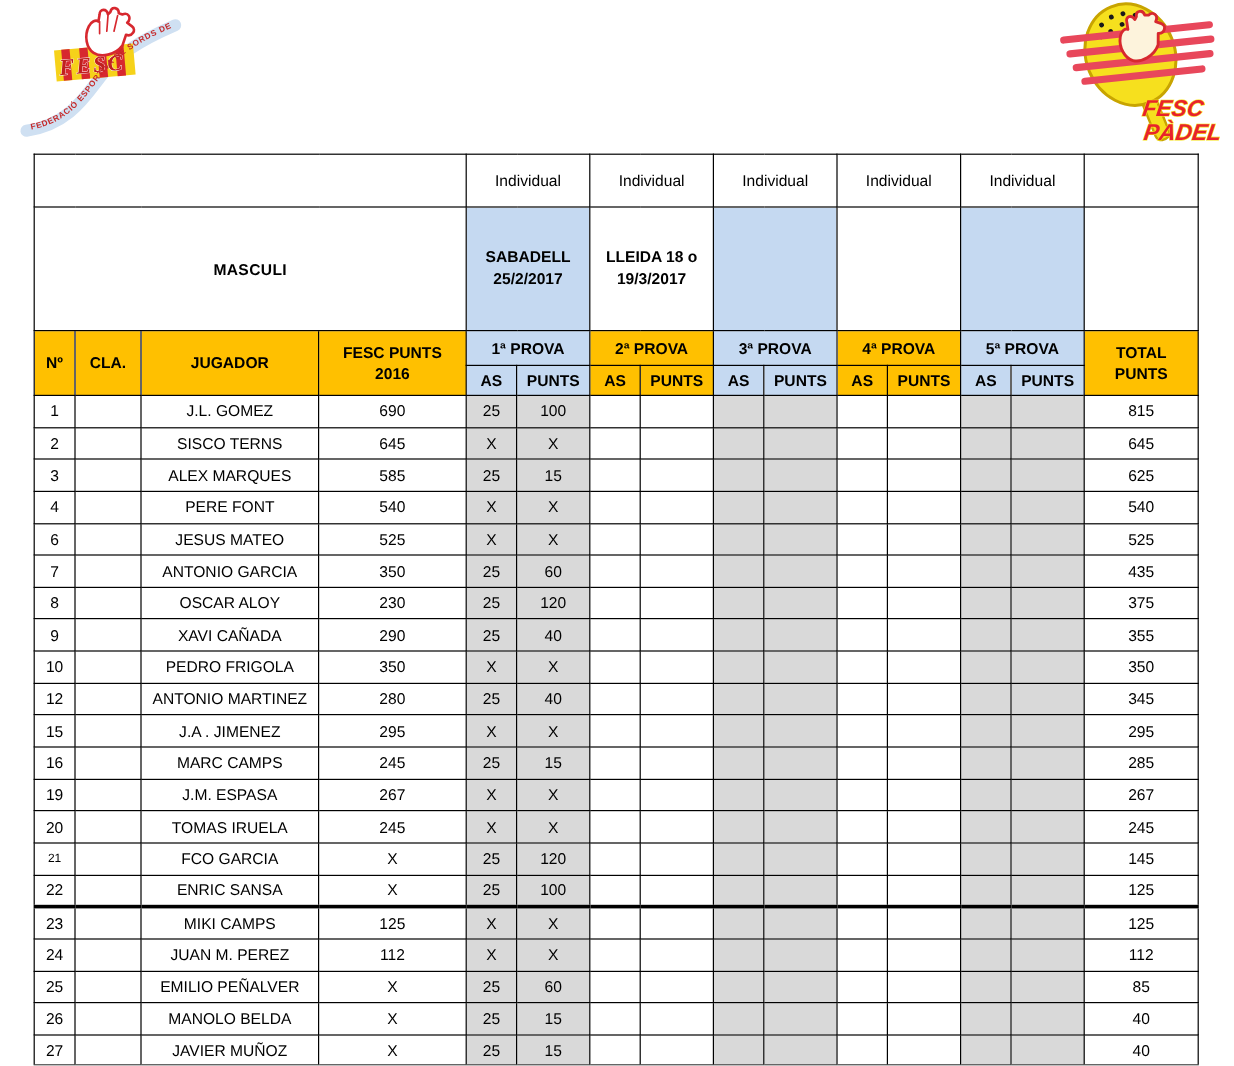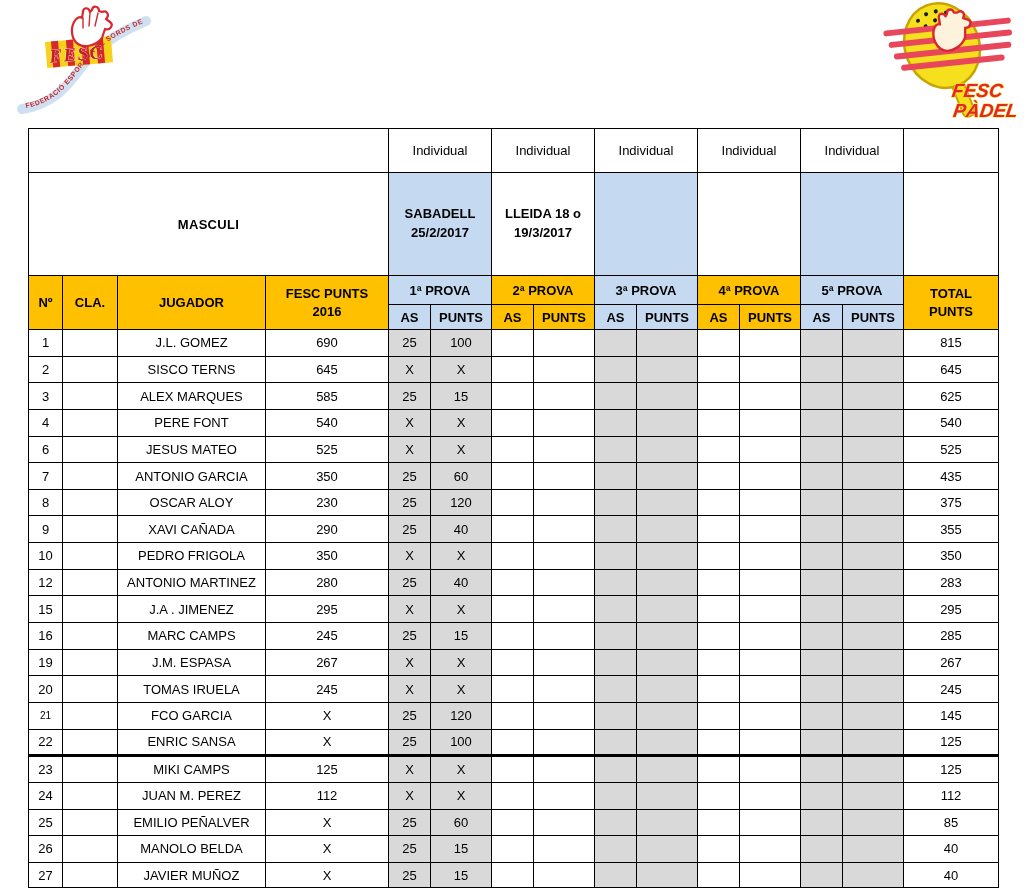--- a/index.html
+++ b/index.html
@@ -351,21 +351,21 @@
           <td class="shade b2l">25</td>
           <td class="shade">40</td>
           <td class="b2l"></td>
           <td></td>
           <td class="shade b2l"></td>
           <td class="shade"></td>
           <td class="b2l"></td>
           <td></td>
           <td class="shade b2l"></td>
           <td class="shade"></td>
-          <td class="b2l b2r">283</td>
+          <td class="b2l b2r">345</td>
         </tr>
         <tr>
           <td class="b2l">15</td>
           <td></td>
           <td>J.A . JIMENEZ</td>
           <td>295</td>
           <td class="shade b2l">X</td>
           <td class="shade">X</td>
           <td class="b2l"></td>
           <td></td>

